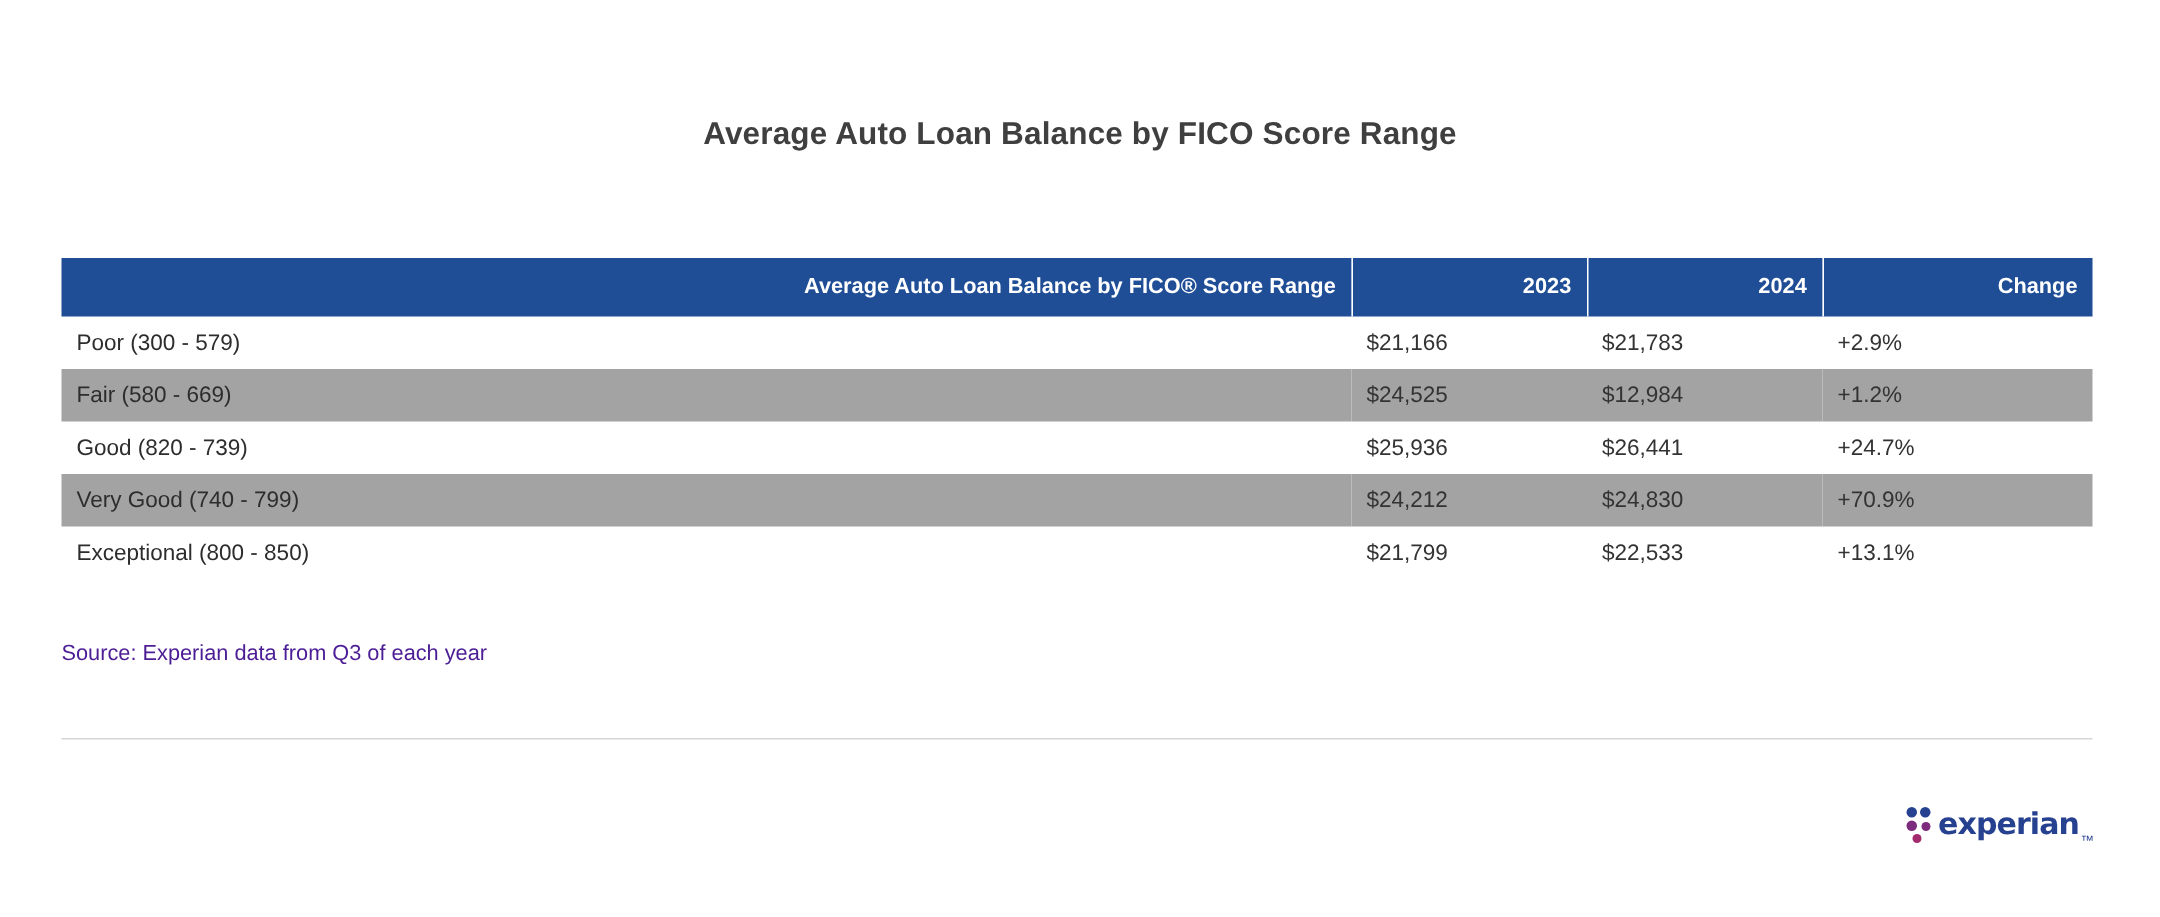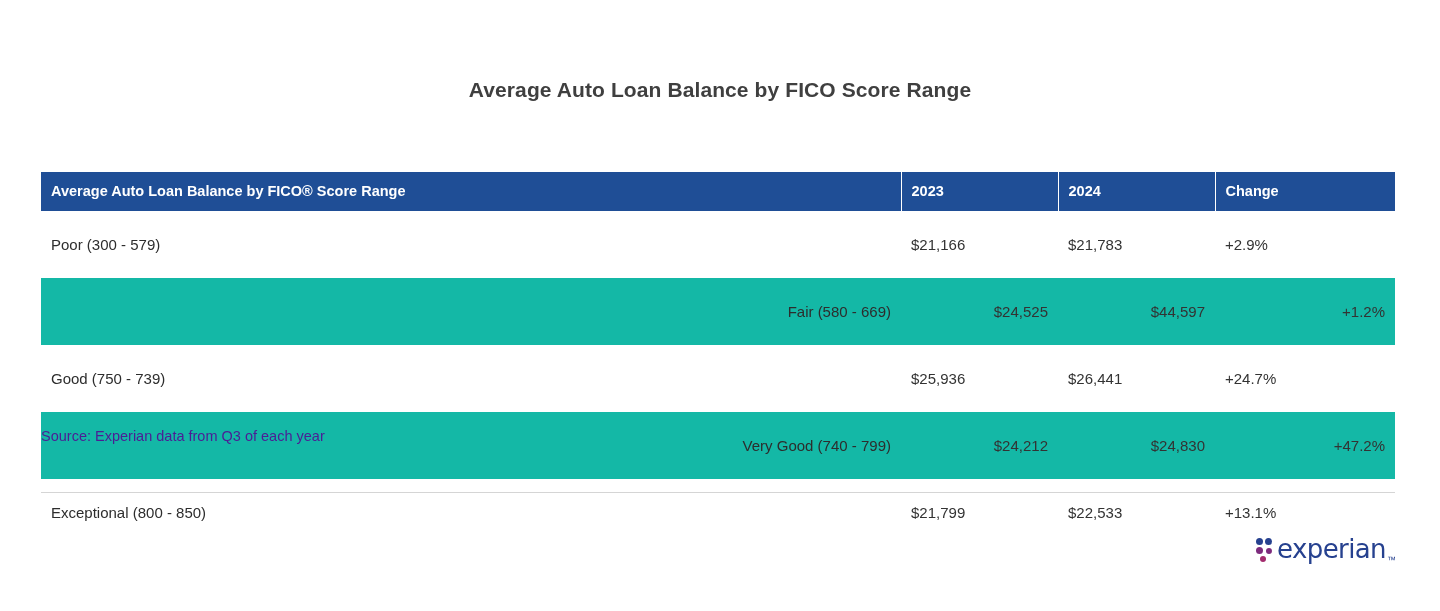--- a/index.html
+++ b/index.html
@@ -42,40 +42,39 @@
   table.data-table {
     border-collapse: collapse;
     width: 100%;
     table-layout: fixed;
   }
   table.data-table thead th {
     background: #1f4e96;
     color: #ffffff;
     font-size: 14.5px;
     font-weight: bold;
-    text-align: left;
+    text-align: right;
     padding: 10px 10px 11px 10px;
     border-right: 1px solid #ffffff;
     height: 18px;
     vertical-align: middle;
   }
   table.data-table thead th:last-child {
     border-right: none;
   }
   table.data-table tbody td {
     font-size: 15px;
     color: #333333;
-    padding: 25px 10px;
+    padding: 9px 10px;
     text-align: left;
     vertical-align: middle;
     height: 17px;
   }
   table.data-table tbody tr.alt td {
-    background: #14b8a6;
-    text-align: right;
+    background: #a3a3a3;
   }
   table.data-table tbody tr td:first-child {
     color: #2d2d2d;
   }
   col.c-label { width: 860px; }
   col.c-2023 { width: 157px; }
   col.c-2024 { width: 157px; }
   col.c-change { width: 180px; }
 
   .source-note {
@@ -112,22 +111,22 @@
     display: block;
     border-radius: 50%;
   }
   .d1 { width: 7px; height: 7px; left: 0px;  top: 2px;  background: #26418f; }
   .d2 { width: 7px; height: 7px; left: 9px;  top: 2px;  background: #26418f; }
   .d3 { width: 7px; height: 7px; left: 0px;  top: 11px; background: #7d2b7d; }
   .d4 { width: 6px; height: 6px; left: 10px; top: 12px; background: #7d2b7d; }
   .d5 { width: 6px; height: 6px; left: 4px;  top: 20px; background: #a32b6d; }
   .logo-text {
     font-family: "DejaVu Sans", sans-serif;
-    font-size: 26px;
-    font-weight: normal;
+    font-size: 20px;
+    font-weight: bold;
     color: #26418f;
     letter-spacing: -0.6px;
     line-height: 26px;
   }
   .logo-tm {
     font-size: 9px;
     color: #26418f;
     margin-left: 1px;
     align-self: flex-end;
     padding-bottom: 3px;
@@ -159,34 +158,34 @@
       <tbody>
         <tr>
           <td>Poor (300 - 579)</td>
           <td>$21,166</td>
           <td>$21,783</td>
           <td>+2.9%</td>
         </tr>
         <tr class="alt">
           <td>Fair (580 - 669)</td>
           <td>$24,525</td>
-          <td>$44,597</td>
+          <td>$12,984</td>
           <td>+1.2%</td>
         </tr>
         <tr>
-          <td>Good (750 - 739)</td>
+          <td>Good (820 - 739)</td>
           <td>$25,936</td>
           <td>$26,441</td>
           <td>+24.7%</td>
         </tr>
         <tr class="alt">
           <td>Very Good (740 - 799)</td>
           <td>$24,212</td>
           <td>$24,830</td>
-          <td>+47.2%</td>
+          <td>+70.9%</td>
         </tr>
         <tr>
           <td>Exceptional (800 - 850)</td>
           <td>$21,799</td>
           <td>$22,533</td>
           <td>+13.1%</td>
         </tr>
       </tbody>
     </table>
   </div>

